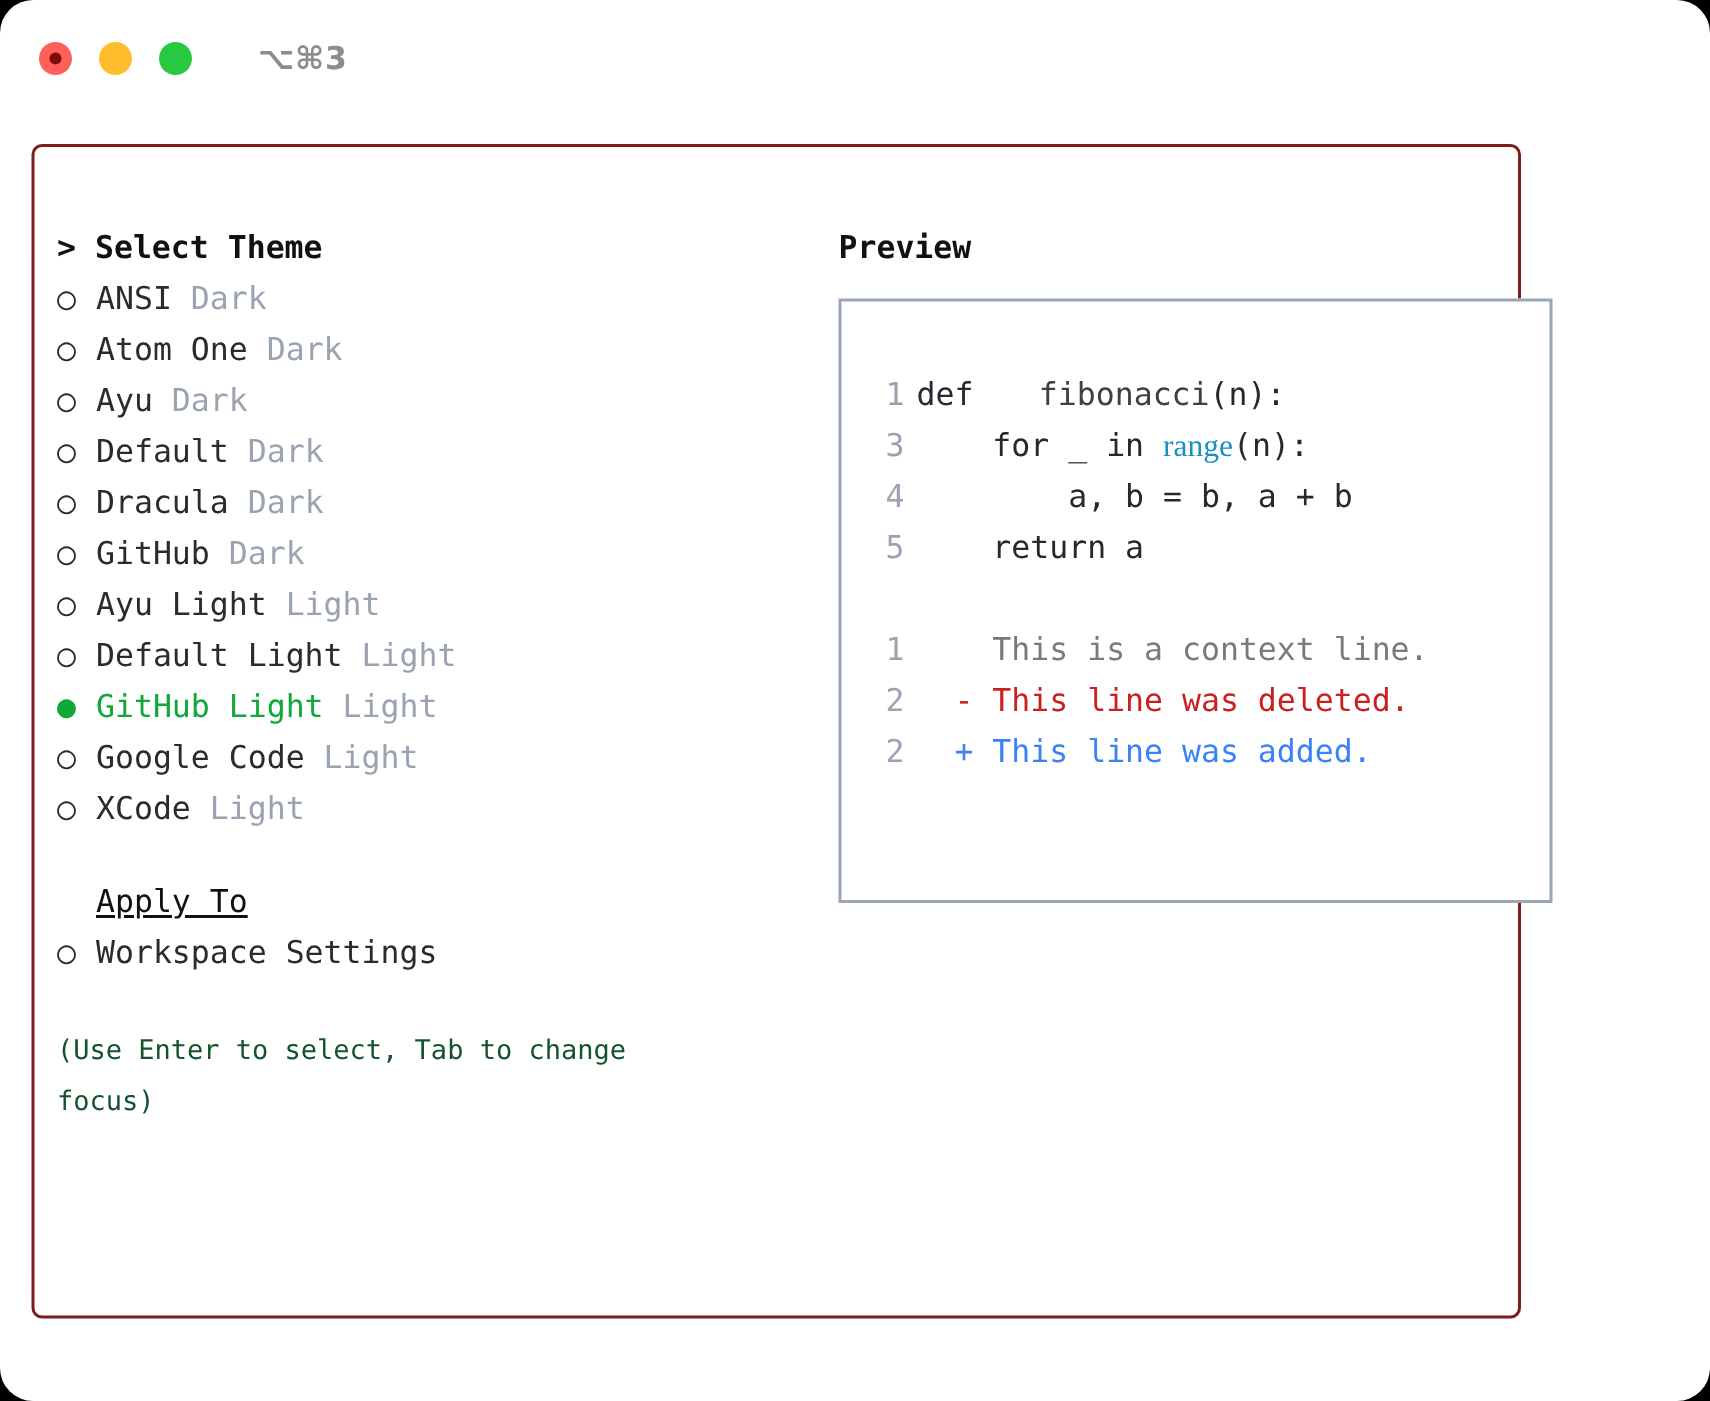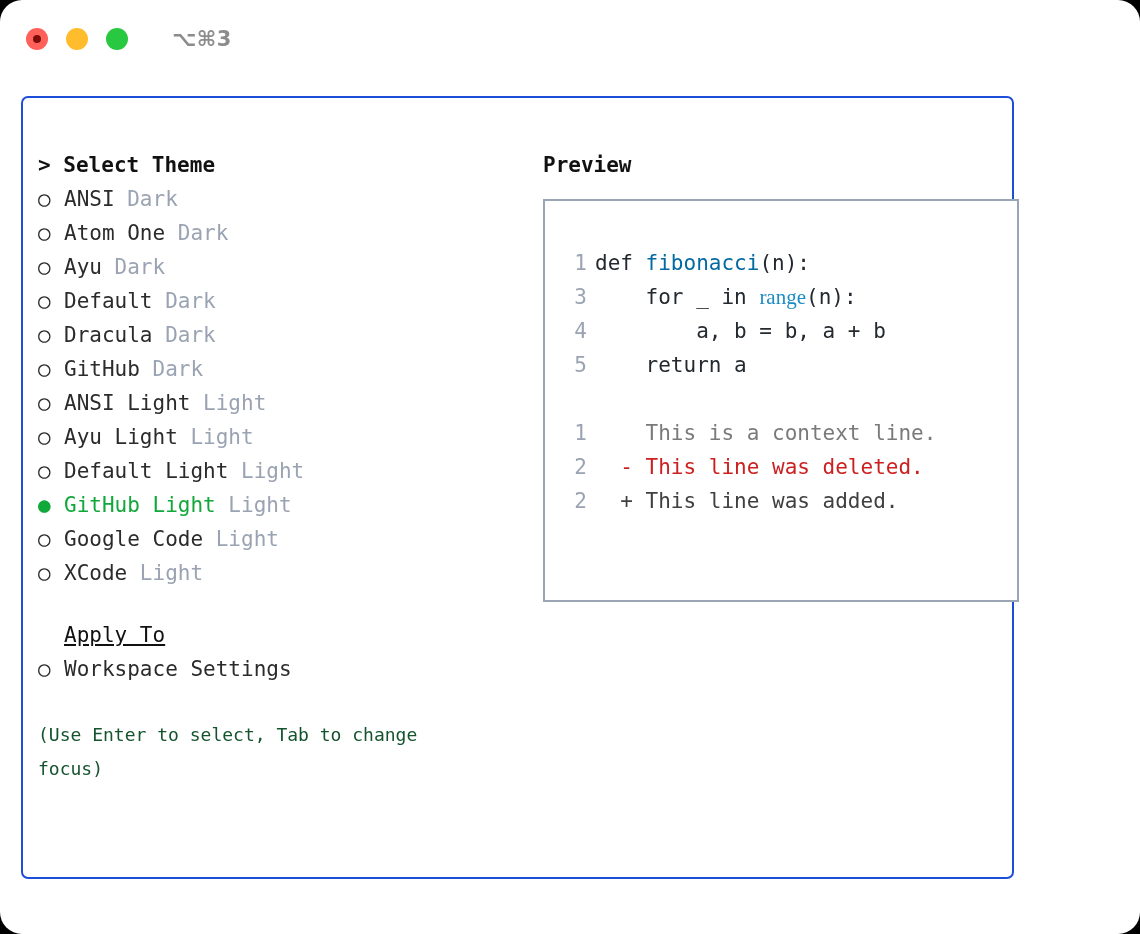--- a/index.html
+++ b/index.html
@@ -72,21 +72,21 @@
     font-family: "DejaVu Sans", "Liberation Sans", sans-serif;
   }
 
   
   #main-panel {
     position: absolute;
     left: 21px;
     top: 96px;
     width: 993px;
     height: 783px;
-    border: 2px solid #1d4ed8;
+    border: 2px solid #7f1d1d;
     border-radius: 7px;
     box-sizing: border-box;
     background: #ffffff;
   }
 
   
   #theme-column {
     position: absolute;
     left: 15px;
     top: 50px;
@@ -137,21 +137,21 @@
     font-size: 18px;
     line-height: 34px;
     color: #14532d;
     width: 400px;
     white-space: normal;
   }
 
   
   #preview-column {
     position: absolute;
-    left: 479px;
+    left: 495px;
     top: 50px;
     width: 490px;
     padding-left: 41px;
   }
   #preview-title {
     font-size: 21px;
     font-weight: bold;
     color: #111111;
     line-height: 34px;
   }
@@ -170,30 +170,30 @@
     white-space: pre;
     color: #24292f;
   }
   .ln {
     color: #9aa3b2;
     display: inline-block;
     width: 22px;
     text-align: right;
     margin-right: 8px;
   }
-  .tok-fn      { color: #0369a1; }
+  .tok-fn      { color: #404040; margin-left: 31px; }
   .tok-num     { color: #0f7b77; }
   .tok-builtin { color: #1b8cc4; font-family: Liberation Serif, serif; }
   .tok-plain   { color: #24292f; }
 
   .blank-line { height: 34px; }
 
   .diff-context { color: #7a7a7a; }
   .diff-del     { color: #cc2020; }
-  .diff-add     { color: #404040; }
+  .diff-add     { color: #3b82f6; }
 </style>
 </head>
 <body>
 
 <div id="app-window">
 
   <div id="titlebar">
     <span class="traffic-light tl-close"></span>
     <span class="traffic-light tl-min"></span>
     <span class="traffic-light tl-max"></span>
@@ -206,21 +206,20 @@
 
       <div class="list-header"><span class="caret">&gt;</span><span> </span><span>Select Theme</span></div>
 
       <div id="theme-items">
           <div class="opt-row"><span class="marker">○</span><span class="opt-label">ANSI</span><span class="opt-kind"> Dark</span></div>
           <div class="opt-row"><span class="marker">○</span><span class="opt-label">Atom One</span><span class="opt-kind"> Dark</span></div>
           <div class="opt-row"><span class="marker">○</span><span class="opt-label">Ayu</span><span class="opt-kind"> Dark</span></div>
           <div class="opt-row"><span class="marker">○</span><span class="opt-label">Default</span><span class="opt-kind"> Dark</span></div>
           <div class="opt-row"><span class="marker">○</span><span class="opt-label">Dracula</span><span class="opt-kind"> Dark</span></div>
           <div class="opt-row"><span class="marker">○</span><span class="opt-label">GitHub</span><span class="opt-kind"> Dark</span></div>
-          <div class="opt-row"><span class="marker">○</span><span class="opt-label">ANSI Light</span><span class="opt-kind"> Light</span></div>
           <div class="opt-row"><span class="marker">○</span><span class="opt-label">Ayu Light</span><span class="opt-kind"> Light</span></div>
           <div class="opt-row"><span class="marker">○</span><span class="opt-label">Default Light</span><span class="opt-kind"> Light</span></div>
           <div class="opt-row selected"><span class="marker sel">●</span><span class="opt-label">GitHub Light</span><span class="opt-kind"> Light</span></div>
           <div class="opt-row"><span class="marker">○</span><span class="opt-label">Google Code</span><span class="opt-kind"> Light</span></div>
           <div class="opt-row"><span class="marker">○</span><span class="opt-label">XCode</span><span class="opt-kind"> Light</span></div>
         </div>
 
       <div class="section-spacer"></div>
 
       <div class="sub-header">Apply To</div>

